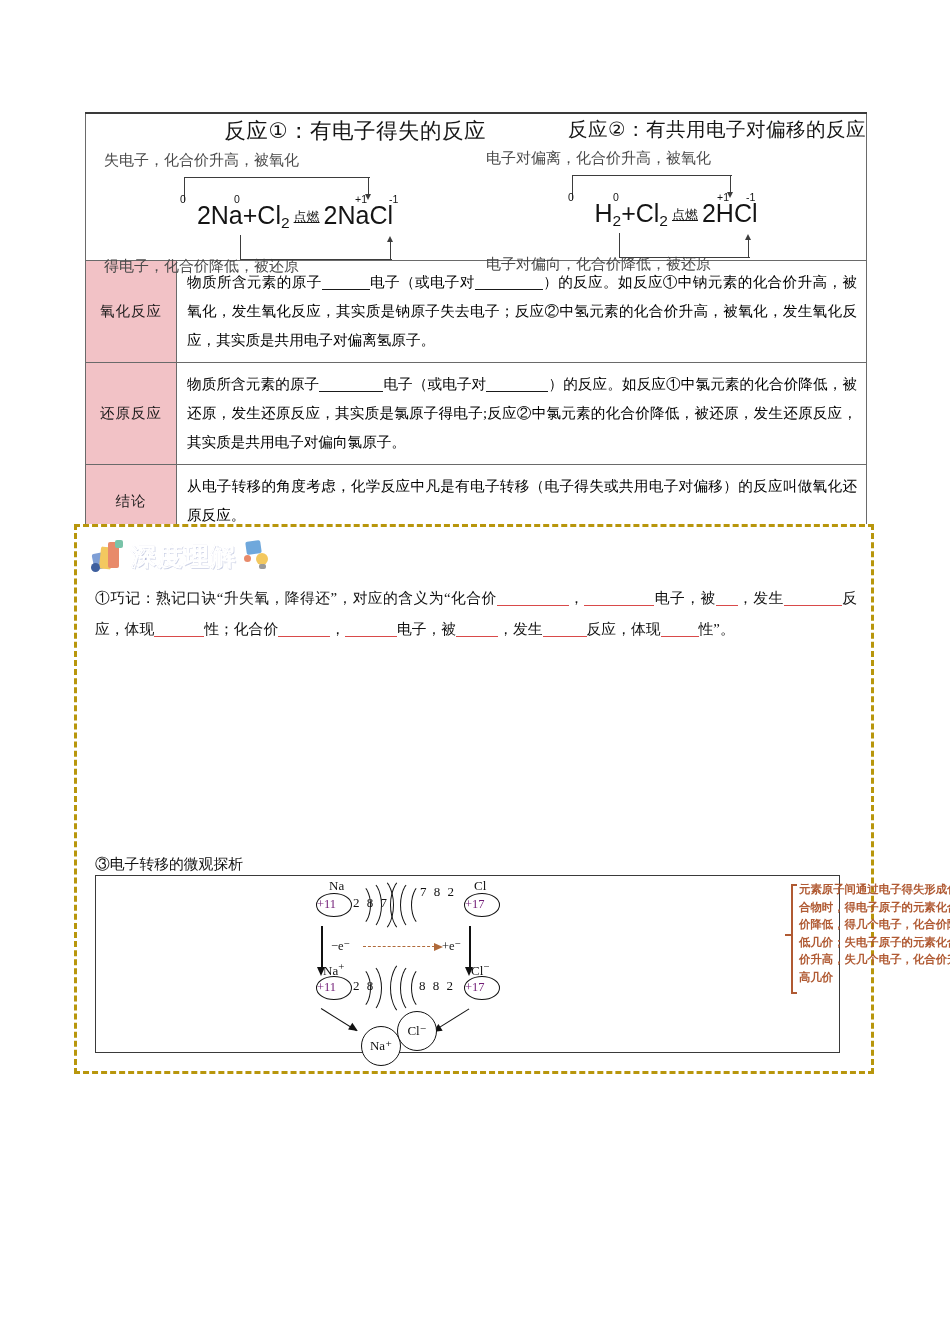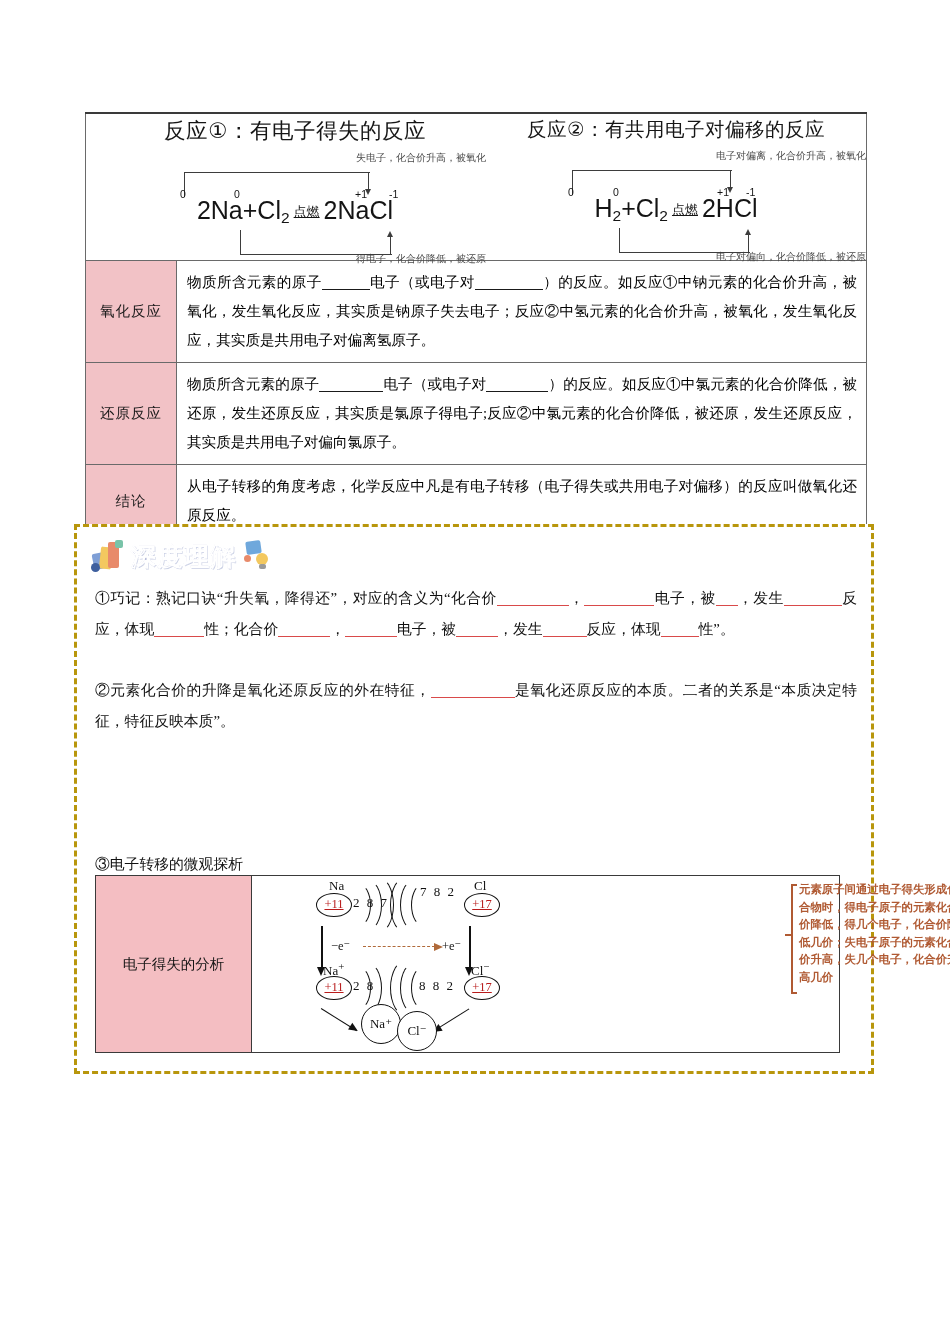--- a/index.html
+++ b/index.html
@@ -37,28 +37,28 @@
     display:inline-block;border-bottom:1.4px solid #1a1a1a;
     vertical-align:-3px;
   }
 
   
   .rxbox{position:relative;height:146px;width:780px;}
   .rx{position:absolute;top:0;}
   .rx1{left:18px;width:382px;}
   .rx2{left:400px;width:380px;}
   .rx-title{
-    text-align:center;font-size:20.5px;white-space:nowrap;
+    text-align:right;font-size:20.5px;white-space:nowrap;
     font-family:"Liberation Sans","DejaVu Sans",sans-serif;
     color:#161616;padding-top:2px;letter-spacing:0.5px;
   }
   .rx1 .rx-title{font-size:21.5px;}
   .rx2 .rx-title{font-size:19.5px;}
   .note{
-    font-size:10px;color:#4a4a4a;text-align:right;white-space:nowrap;
+    font-size:15px;color:#4a4a4a;text-align:left;white-space:nowrap;
     font-family:"Liberation Sans","DejaVu Sans",sans-serif;
   }
   .note-top{margin-top:6px;}
   .eqwrap{position:relative;height:56px;margin-top:1px;}
   .eq{
     position:absolute;left:0;right:0;top:16px;text-align:center;
     font-size:25px;white-space:nowrap;color:#141414;
     font-family:"Liberation Sans","DejaVu Sans",sans-serif;
   }
   .eq sub{font-size:0.62em;vertical-align:-0.25em;}
@@ -131,21 +131,21 @@
     width:155px;background:#f4bec2;border-right:1.1px solid #3a3a3a;
     display:flex;align-items:center;justify-content:center;
     font-size:14.5px;color:#161616;
   }
   .ecell-r{flex:1;position:absolute;left:155px;top:0;right:0;bottom:0;padding-left:10px;}
 
   .atom{position:absolute;font-family:"Liberation Serif","DejaVu Serif",serif;}
   .asym{position:absolute;font-size:13px;color:#111;white-space:nowrap;}
   .nuc{
     position:absolute;width:34px;height:22px;border:1.3px solid #111;
-    border-radius:50%;font-size:12.5px;text-align:center;line-height:21px;color:#b91c1c;text-decoration:underline;
+    border-radius:50%;font-size:12.5px;line-height:21px;color:#701a75;
   }
   .shells{position:absolute;font-size:13px;color:#111;white-space:nowrap;letter-spacing:2px;}
   .arcs{position:absolute;}
   .arcs b{
     position:absolute;display:block;border:1.3px solid #111;border-radius:50%;
     background:transparent;
   }
   .vArrow{position:absolute;width:1.6px;background:#111;}
   .vArrow::after{
     content:"";position:absolute;left:-3.7px;bottom:-8px;width:0;height:0;
@@ -286,29 +286,25 @@
         <i style="left:13px;top:14px;width:12px;height:12px;background:#f3c85f;border-radius:50%;"></i>
         <i style="left:16px;top:25px;width:7px;height:5px;background:#9a9a9a;"></i>
         <i style="left:1px;top:16px;width:7px;height:7px;background:#e88a6a;border-radius:50%;"></i>
       </span>
     </div>
 
     <div class="para" style="top:56px;">
       <span>①巧记：熟记口诀“升失氧，降得还”，对应的含义为“化合价</span><span class="rblank" style="width:72px;"></span><span>，</span><span class="rblank" style="width:70px;"></span><span>电子，被</span><span class="rblank" style="width:22px;"></span><span>，发生</span><span class="rblank" style="width:58px;"></span><span>反应，体现</span><span class="rblank" style="width:50px;"></span><span>性；化合价</span><span class="rblank" style="width:52px;"></span><span>，</span><span class="rblank" style="width:52px;"></span><span>电子，被</span><span class="rblank" style="width:42px;"></span><span>，发生</span><span class="rblank" style="width:44px;"></span><span>反应，体现</span><span class="rblank" style="width:38px;"></span><span>性”。</span>
     </div>
 
-    <div class="para" style="top:148px;">
-      <span>②元素化合价的升降是氧化还原反应的外在特征，</span><span class="rblank" style="width:84px;"></span><span>是氧化还原反应的本质。二者的关系是“本质决定特征，特征反映本质”。</span>
-    </div>
 
 
     <div class="para" style="top:322px;">③电子转移的微观探析</div>
 
     <div class="etbl">
-      <div class="ecell-l">电子得失的分析</div>
       <div class="ecell-r">
 
         <div class="atom">
           <span class="asym" style="left:68px;top:2px;">Na</span>
           <span class="nuc" style="left:55px;top:17px;">+11</span>
           <span class="shells" style="left:92px;top:19px;">2 8 7</span>
           <span class="arcs">
             <b style="left:84px;top:7px;width:24px;height:42px;border-color:transparent #111 transparent transparent;"></b>
             <b style="left:91px;top:3px;width:28px;height:50px;border-color:transparent #111 transparent transparent;"></b>
             <b style="left:99px;top:0px;width:32px;height:56px;border-color:transparent #111 transparent transparent;"></b>
@@ -348,21 +344,21 @@
           <span class="shells" style="left:158px;top:102px;">8 8 2</span>
           <span class="arcs">
             <b style="left:150px;top:90px;width:24px;height:42px;border-color:transparent transparent transparent #111;"></b>
             <b style="left:139px;top:86px;width:28px;height:50px;border-color:transparent transparent transparent #111;"></b>
             <b style="left:129px;top:83px;width:32px;height:56px;border-color:transparent transparent transparent #111;"></b>
           </span>
         </div>
 
         <span class="slant" style="left:70px;top:132px;width:42px;transform:rotate(32deg);"></span>
         <span class="slant" style="left:218px;top:132px;width:42px;transform:rotate(148deg);"></span>
-        <span class="ion" style="left:110px;top:128px;">Na⁺</span>
+        <span class="ion" style="left:110px;top:150px;">Na⁺</span>
         <span class="ion" style="left:146px;top:135px;">Cl⁻</span>
 
         <span class="rbrace">
           <span class="b" style="left:0;top:50px;width:7px;height:1.6px;"></span>
           <span class="b" style="left:6px;top:0;width:1.6px;height:110px;"></span>
           <span class="b" style="left:6px;top:0;width:6px;height:1.6px;"></span>
           <span class="b" style="left:6px;top:108px;width:6px;height:1.6px;"></span>
         </span>
         <div class="rnote">
           <div>元素原子间通过电子得失形成化</div>

